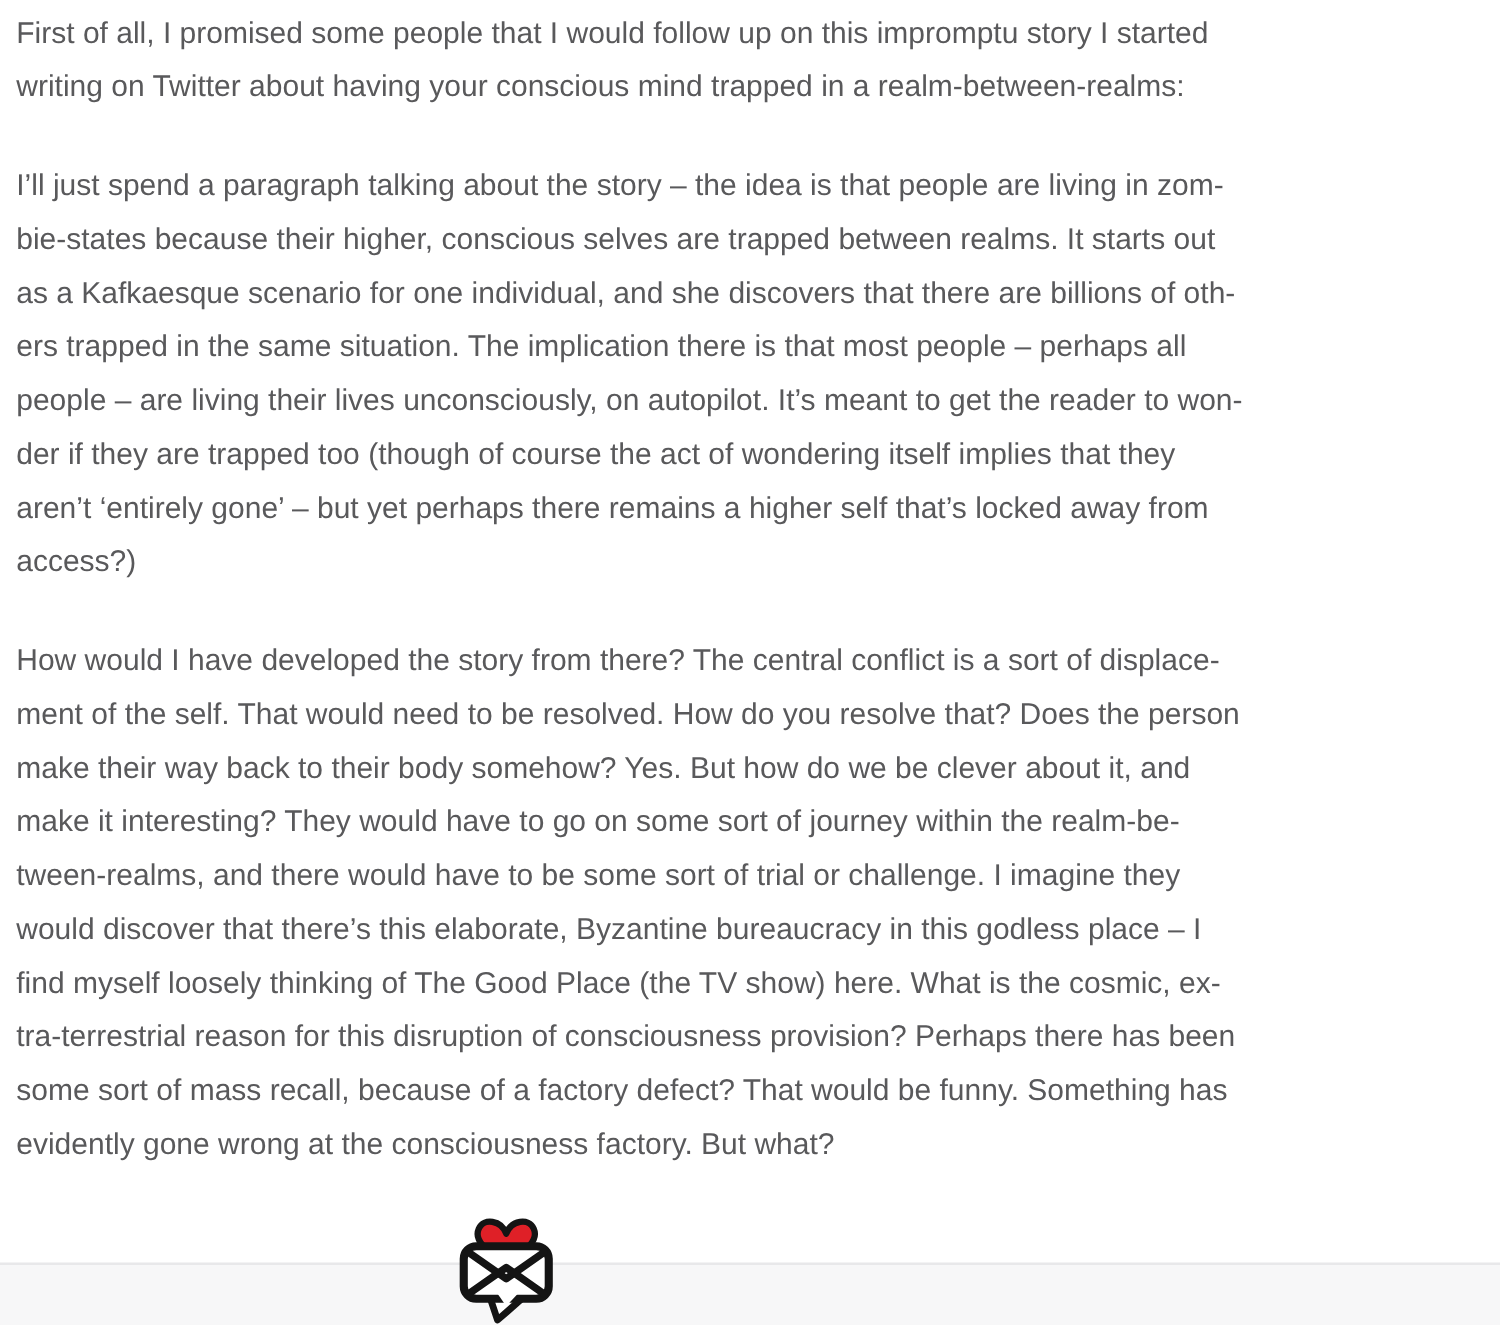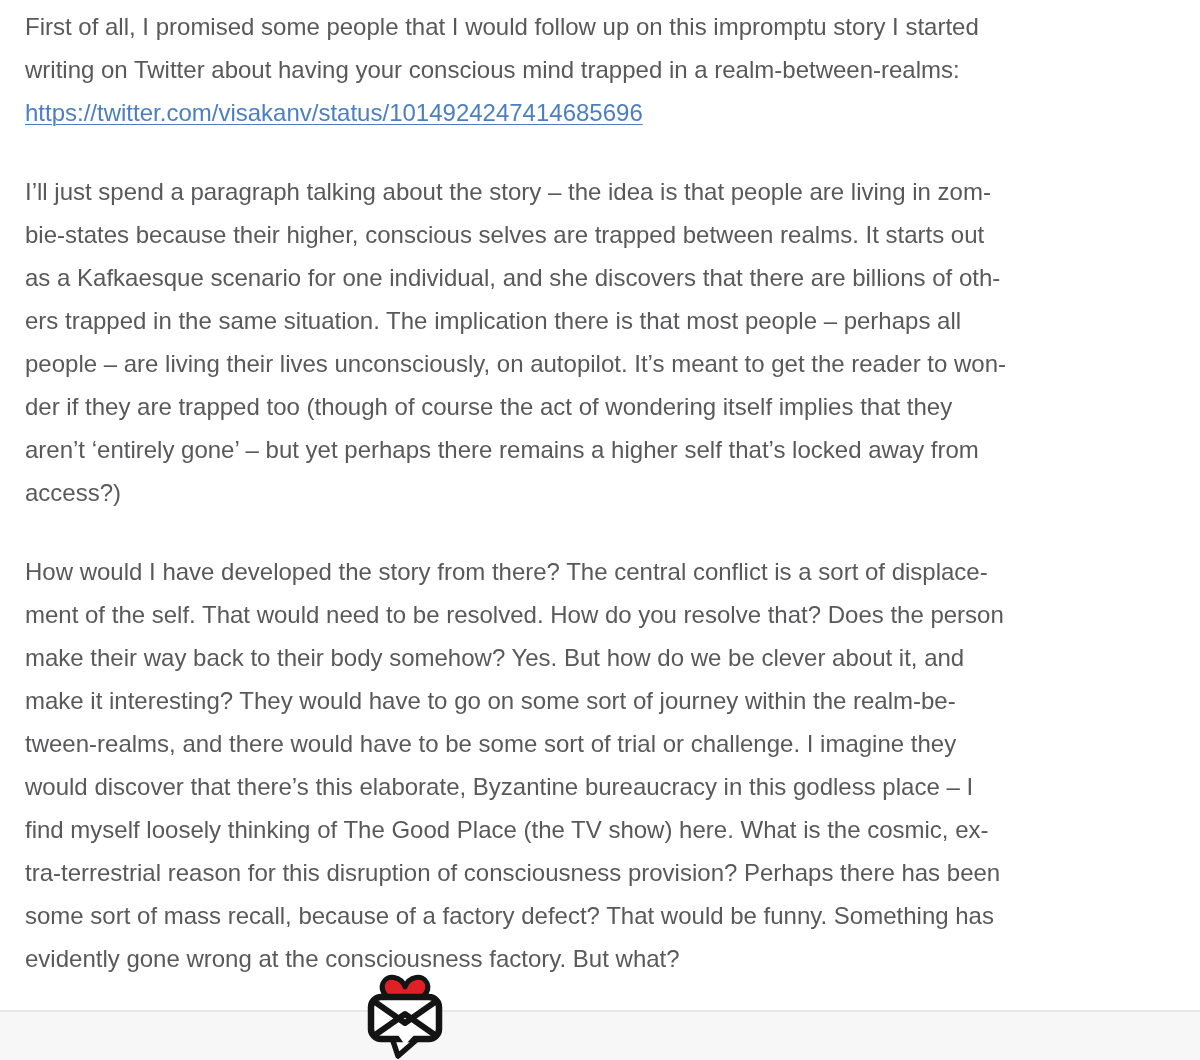--- a/index.html
+++ b/index.html
@@ -2,21 +2,21 @@
 <html lang="en" style="--background: #ffffff; --text: #59595b; --link: #4c7fc2; --heart: #df2027; --icon-outline: #141414; --divider: #e8e8ea; --footer-bg: #f7f7f8;"><head>
 <meta charset="utf-8">
 <style>
   html,body{margin:0;padding:0;}
   body{
     width:1200px;height:1060px;position:relative;overflow:hidden;
     background:var(--background,#ffffff);
     font-family:"Liberation Sans","DejaVu Sans",sans-serif;
   }
   .article{
-    position:absolute;top:0;left:12px;right:0;
+    position:absolute;top:0;left:0;right:0;
     padding:5px 24px 0 13px;
     font-size:24px;line-height:43px;
     color:var(--text,#59595b);
   }
   .article p{margin:0 0 36px 0;}
   .post-link{
     color:var(--link,#4c7fc2);
     text-decoration:underline;
     text-decoration-thickness:1px;
     text-underline-offset:3px;
@@ -34,21 +34,20 @@
     cursor:pointer;z-index:5;
   }
   .newsletter svg{display:block;width:80px;height:88px;}
 </style>
 </head>
 <body>
 
 <main class="article">
   <p>
     <span>First of all, I promised some people that I would follow up on this impromptu story I started<br>writing on Twitter about having your conscious mind trapped in a realm-between-realms:</span><br>
-    <a href="#" class="post-link">https://twitter.com/visakanv/status/1014924247414685696</a>
   </p>
   <p>
     <span>I’ll just spend a paragraph talking about the story – the idea is that people are living in zom-<br>bie-states because their higher, conscious selves are trapped between realms. It starts out<br>as a Kafkaesque scenario for one individual, and she discovers that there are billions of oth-<br>ers trapped in the same situation. The implication there is that most people – perhaps all<br>people – are living their lives unconsciously, on autopilot. It’s meant to get the reader to won-<br>der if they are trapped too (though of course the act of wondering itself implies that they<br>aren’t ‘entirely gone’ – but yet perhaps there remains a higher self that’s locked away from<br>access?)</span>
   </p>
   <p>
     <span>How would I have developed the story from there? The central conflict is a sort of displace-<br>ment of the self. That would need to be resolved. How do you resolve that? Does the person<br>make their way back to their body somehow? Yes. But how do we be clever about it, and<br>make it interesting? They would have to go on some sort of journey within the realm-be-<br>tween-realms, and there would have to be some sort of trial or challenge. I imagine they<br>would discover that there’s this elaborate, Byzantine bureaucracy in this godless place – I<br>find myself loosely thinking of The Good Place (the TV show) here. What is the cosmic, ex-<br>tra-terrestrial reason for this disruption of consciousness provision? Perhaps there has been<br>some sort of mass recall, because of a factory defect? That would be funny. Something has<br>evidently gone wrong at the consciousness factory. But what?</span>
   </p>
 </main>
 
 <div class="content-divider"></div>

